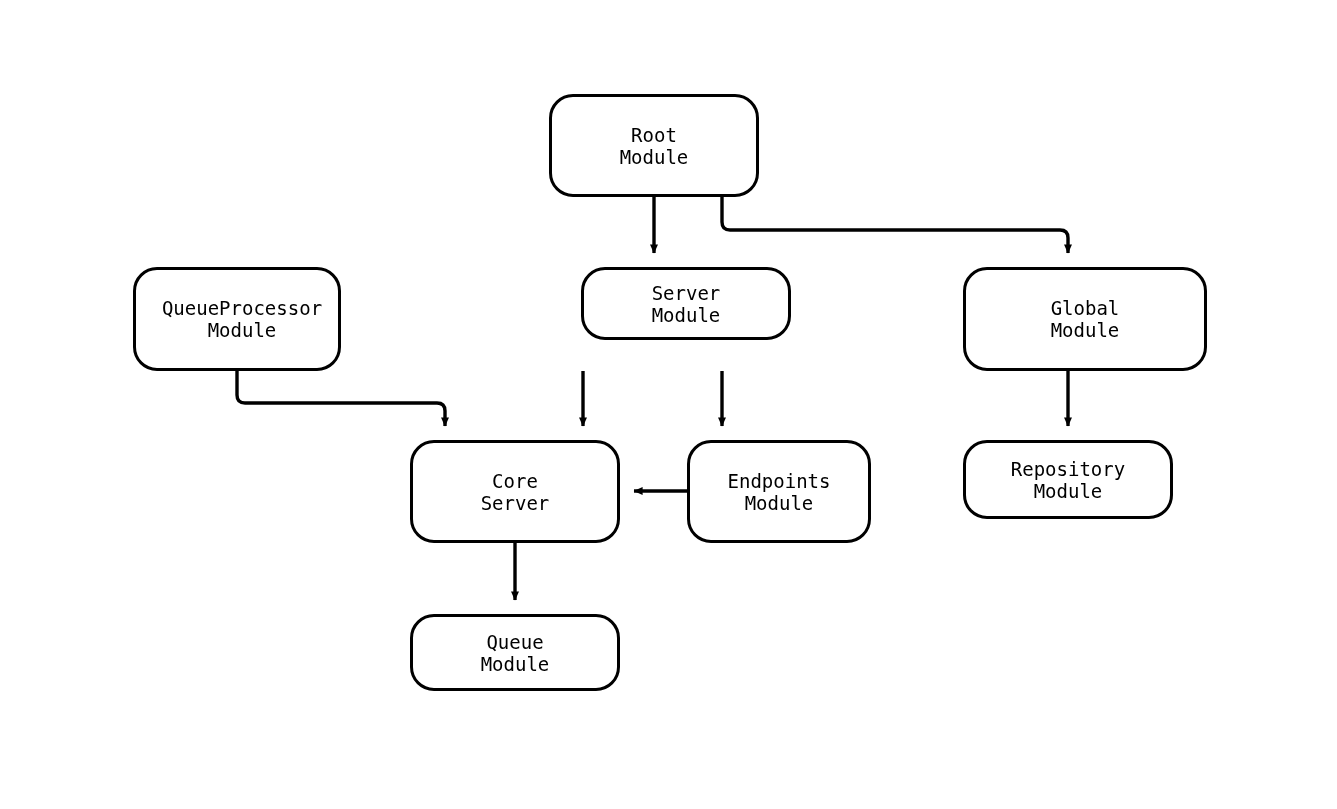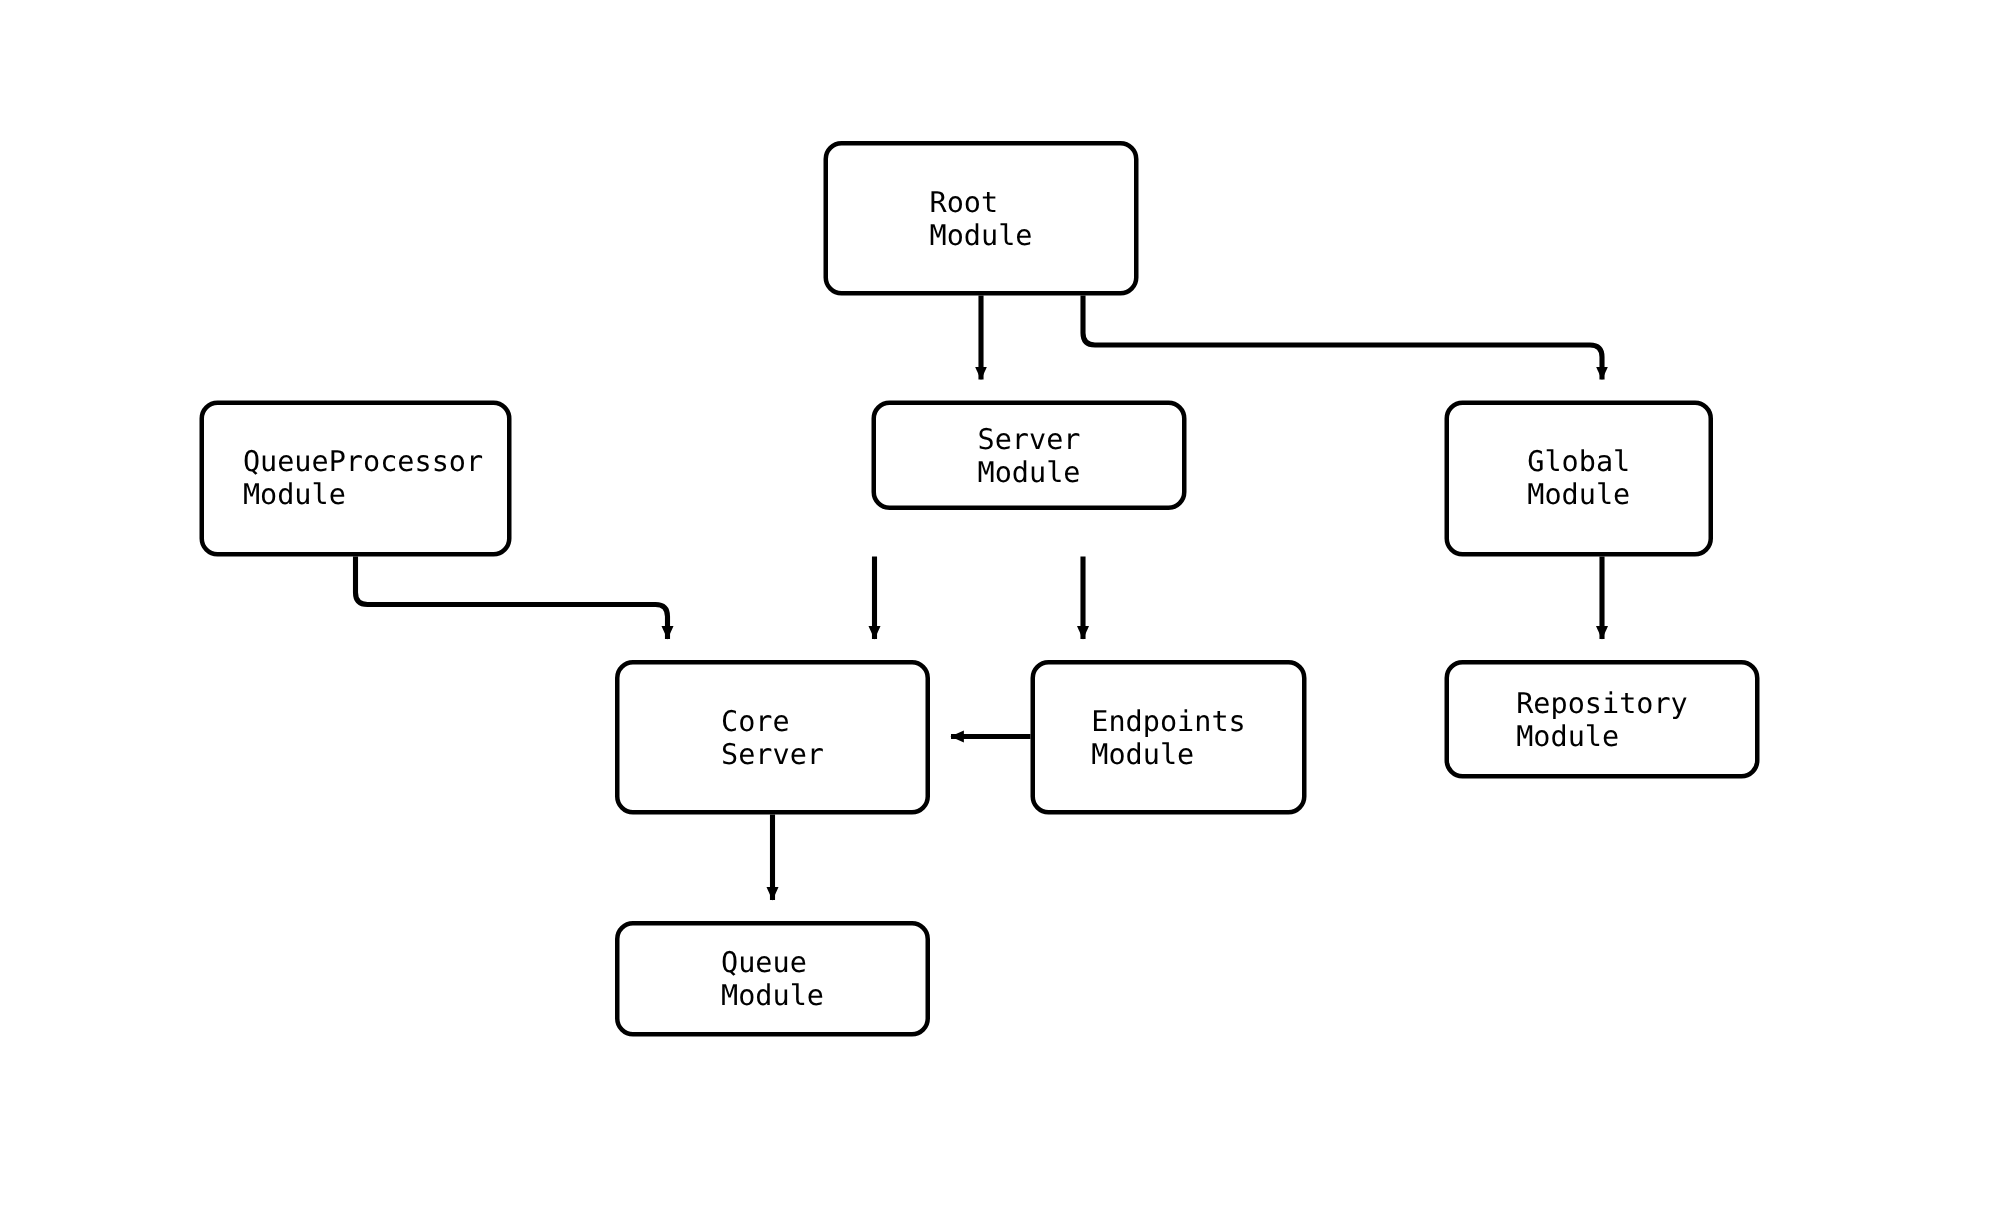--- a/index.html
+++ b/index.html
@@ -25,24 +25,25 @@
     top: 0;
     width: 1337px;
     height: 809px;
     pointer-events: none;
   }
   .node {
     position: absolute;
     box-sizing: border-box;
     background: #ffffff;
     border: 3px solid #000000;
-    border-radius: 12px;
+    border-radius: 24px;
     display: flex;
     align-items: center;
     justify-content: center;
+    text-align: center;
     z-index: 2;
   }
   .node-label {
     font-family: "DejaVu Sans Mono", monospace;
     font-size: 19px;
     line-height: 22px;
     color: #000000;
     white-space: pre;
     letter-spacing: 0px;
     font-weight: 400;
@@ -85,21 +86,21 @@
   <div class="node" id="node-queueprocessor" style="left: 133px; top: 267px; width: 208px; height: 104px; background: rgb(255, 255, 255); border-color: rgb(0, 0, 0); padding-left: 10px;">
     <span class="node-label">QueueProcessor
 Module</span>
   </div>
 
   <div class="node" id="node-server" style="left: 581px; top: 267px; width: 210px; height: 73px; background: rgb(255, 255, 255); border-color: rgb(0, 0, 0);">
     <span class="node-label">Server
 Module</span>
   </div>
 
-  <div class="node" id="node-global" style="left: 963px; top: 267px; width: 179px; height: 104px; background: rgb(255, 255, 255); border-color: rgb(0, 0, 0);">
+  <div class="node" id="node-global" style="left: 963px; top: 267px; width: 244px; height: 104px; background: rgb(255, 255, 255); border-color: rgb(0, 0, 0);">
     <span class="node-label">Global
 Module</span>
   </div>
 
   <div class="node" id="node-core" style="left: 410px; top: 440px; width: 210px; height: 103px; background: rgb(255, 255, 255); border-color: rgb(0, 0, 0);">
     <span class="node-label">Core
 Server</span>
   </div>
 
   <div class="node" id="node-endpoints" style="left: 687px; top: 440px; width: 184px; height: 103px; background: rgb(255, 255, 255); border-color: rgb(0, 0, 0);">

